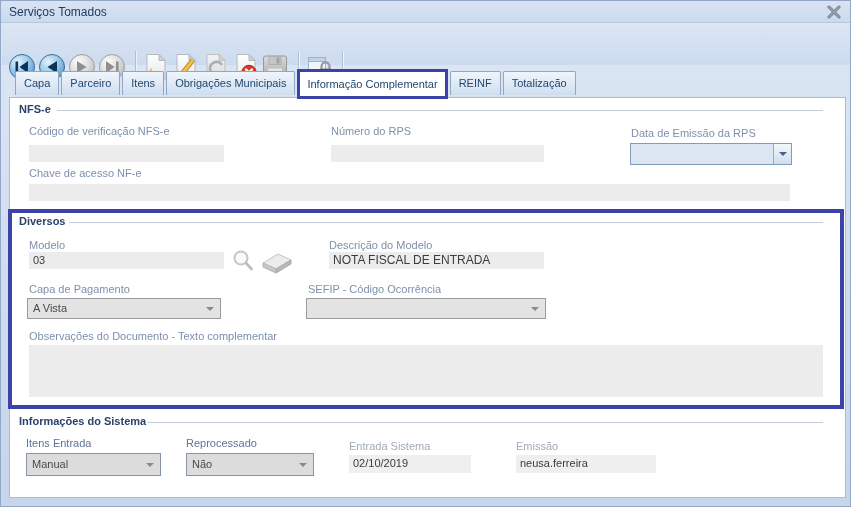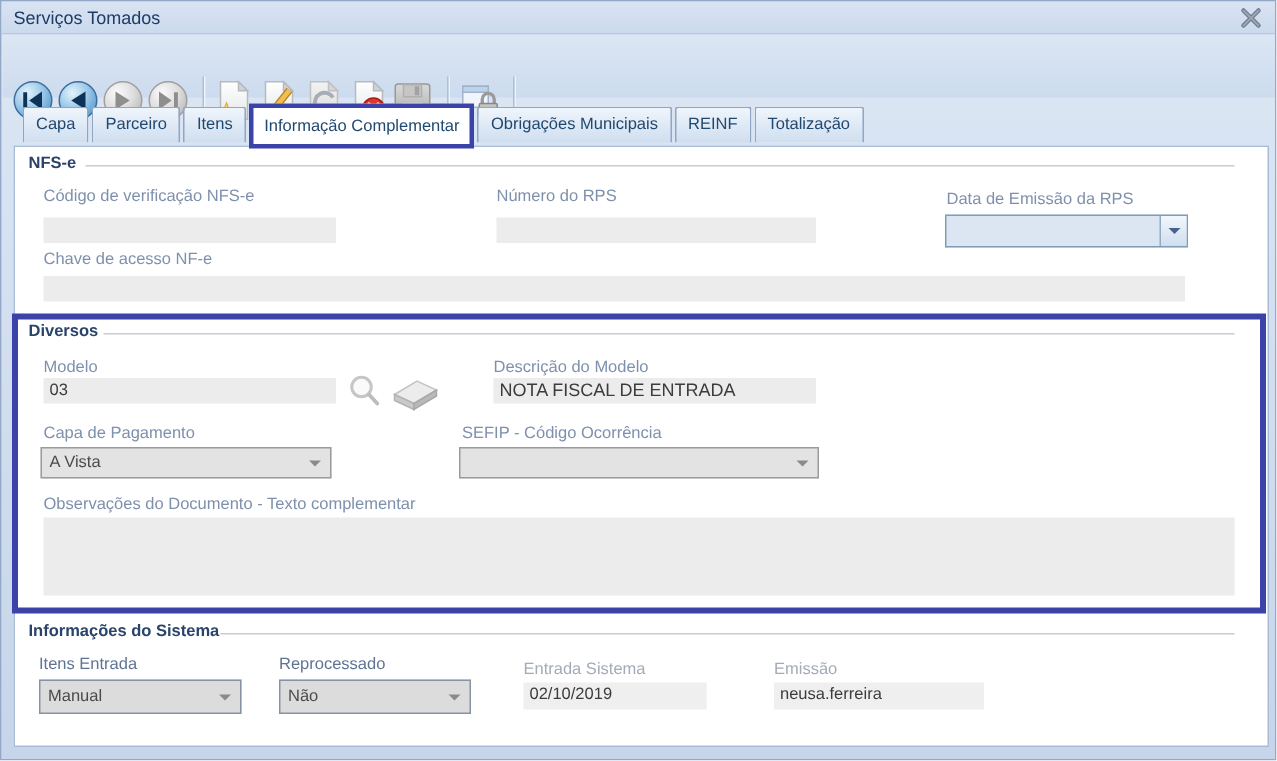--- a/index.html
+++ b/index.html
@@ -165,22 +165,22 @@
         <rect x="13.5" y="16" width="12" height="8.5" rx="1" fill="#c4c4c4" stroke="#878787"></rect>
       </svg>
     </span>
     <span class="tsep" style="left:340px"></span>
   </div>
 
   <div class="tabstrip">
     <div class="tab">Capa</div>
     <div class="tab">Parceiro</div>
     <div class="tab">Itens</div>
+    <div class="tab">Obrigações Municipais</div>
     <div class="tab active">Informação Complementar</div>
-    <div class="tab">Obrigações Municipais</div>
     <div class="tab">REINF</div>
     <div class="tab">Totalização</div>
   </div>
 
   <div class="content"></div>
 
   <div class="sec-title" style="left:18px;top:102px">NFS-e</div>
   <div class="sec-rule" style="left:56px;top:109px;width:766px"></div>
 
   <div class="lbl" style="left:28px;top:124px">Código de verificação NFS-e</div>

